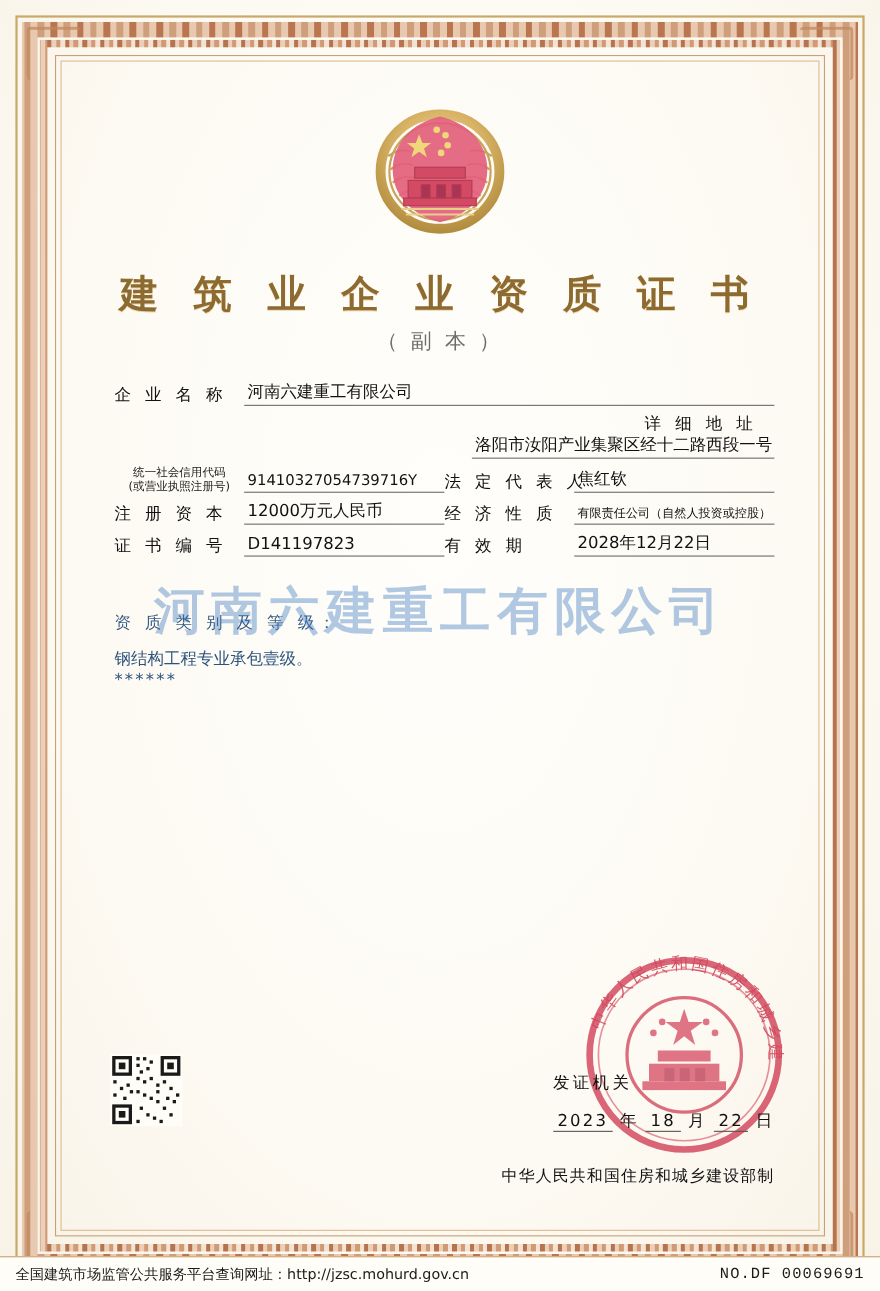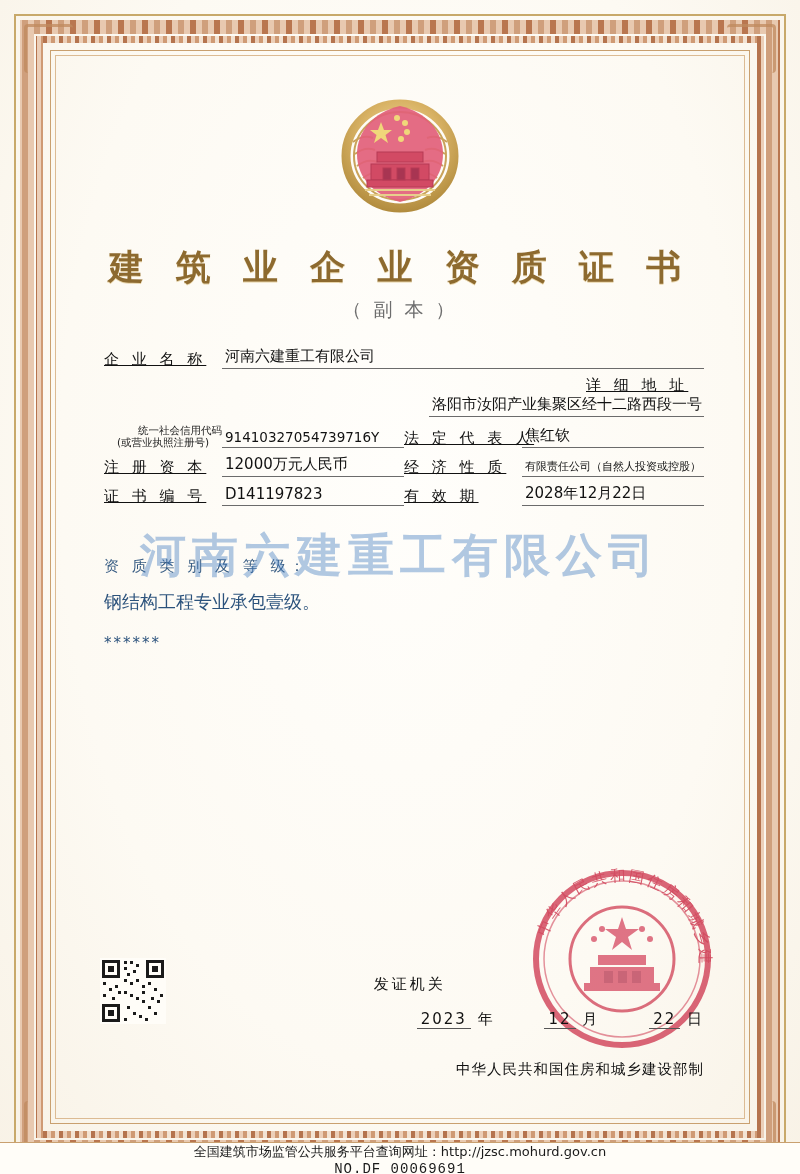--- a/index.html
+++ b/index.html
@@ -91,44 +91,43 @@
     position:absolute;left:104px;top:347px;width:600px;
     font-family:"DejaVu Sans", sans-serif;
     color:#1c1c1c;
   }
   .row{display:flex;align-items:flex-end;margin-bottom:7px;}
   .cellL{width:300px;display:flex;align-items:flex-end;}
   .cellR{width:300px;display:flex;align-items:flex-end;}
   .lbl{
     font-size:15px;color:#111;white-space:nowrap;
     letter-spacing:4px;
-    text-decoration:underline;
   }
   .lbl.w6{width:118px;}
   .val{
     font-size:15px;color:#111;
     border-bottom:1px solid #6b6b6b;
     flex:1;padding:0 2px 2px 3px;white-space:nowrap;
   }
   .val.wide{min-width:250px;}
   .lbl-stack{
     width:118px;line-height:1.15;letter-spacing:0;
   }
-  .lbl-stack .l1{font-size:10.5px;display:block;text-align:right;}
+  .lbl-stack .l1{font-size:10.5px;display:block;text-align:center;}
   .lbl-stack .l2{font-size:10.5px;display:block;text-align:center;}
   .small-val{font-size:13.5px;}
   .tiny{font-size:11px;}
 
   
   .scope{
     position:absolute;left:104px;top:557px;width:600px;
     font-family:"DejaVu Sans", sans-serif;color:#15406f;
   }
   .scope .title-line{font-size:15px;letter-spacing:4px;margin-bottom:14px;opacity:.85;}
-  .scope .item{font-size:18px;margin-bottom:20px;opacity:.9;}
+  .scope .item{font-size:15px;margin-bottom:0;opacity:.9;}
   .scope .stars{font-size:15px;letter-spacing:2px;opacity:.9;}
 
   
   .watermark{
     position:absolute;left:0;top:525px;width:100%;
     text-align:center;
     font-family:"DejaVu Sans", sans-serif;
     font-size:46px;font-weight:700;letter-spacing:6px;
     color:rgba(60,120,190,.40);
     pointer-events:none;
@@ -137,21 +136,21 @@
 
   
   .issue{
     position:absolute;right:96px;top:975px;
     font-family:"DejaVu Sans", sans-serif;
     font-size:15px;color:#111;
     text-align:left;
   }
   .issue .line1{letter-spacing:3px;margin-bottom:16px;}
   .issue .line2{letter-spacing:2px;}
-  .issue .underline{border-bottom:1px solid #555;padding:0 4px;margin-left:43px;}
+  .issue .underline{border-bottom:1px solid #555;padding:0 4px;}
   .maker{
     position:absolute;right:96px;top:1060px;
     font-family:"DejaVu Sans", sans-serif;
     font-size:14.5px;color:#111;letter-spacing:1px;
   }
 
   
   .seal{
     position:absolute;right:74px;top:855px;
     width:208px;height:208px;opacity:.82;
@@ -160,25 +159,24 @@
   
   .qr{
     position:absolute;left:100px;top:958px;width:66px;height:66px;
   }
 
   
   .footer{
     position:absolute;left:0;bottom:0;width:100%;height:32px;
     border-top:1px solid #c9a06f;
     display:flex;align-items:center;justify-content:space-between;
-    padding:0 26px;box-sizing:border-box;
+    padding:0 14px;box-sizing:border-box;
     font-family:"DejaVu Sans", sans-serif;
     font-size:13px;color:#1a1a1a;
     background:#fffdf8;
-    flex-direction:column;
   }
   .footer .right{font-family:"Liberation Mono", monospace;font-size:14px;letter-spacing:1px;}
 </style>
 </head>
 <body>
 
 <div class="page">
 
   <div class="border-outer"></div>
   <div class="border-band"></div>
@@ -378,21 +376,21 @@
         <textPath href="#arcpath" startOffset="9%">中华人民共和国住房和城乡建设部</textPath>
       </text>
     </svg>
   </div>
 
   <div class="issue">
     <div class="line1">发证机关</div>
     <div class="line2">
       <span class="underline">2023</span>
       <span>年</span>
-      <span class="underline">12</span>
+      <span class="underline">18</span>
       <span>月</span>
       <span class="underline">22</span>
       <span>日</span>
     </div>
   </div>
 
   <div class="maker">中华人民共和国住房和城乡建设部制</div>
 
   <div class="footer">
     <span>全国建筑市场监管公共服务平台查询网址：http://jzsc.mohurd.gov.cn</span>

